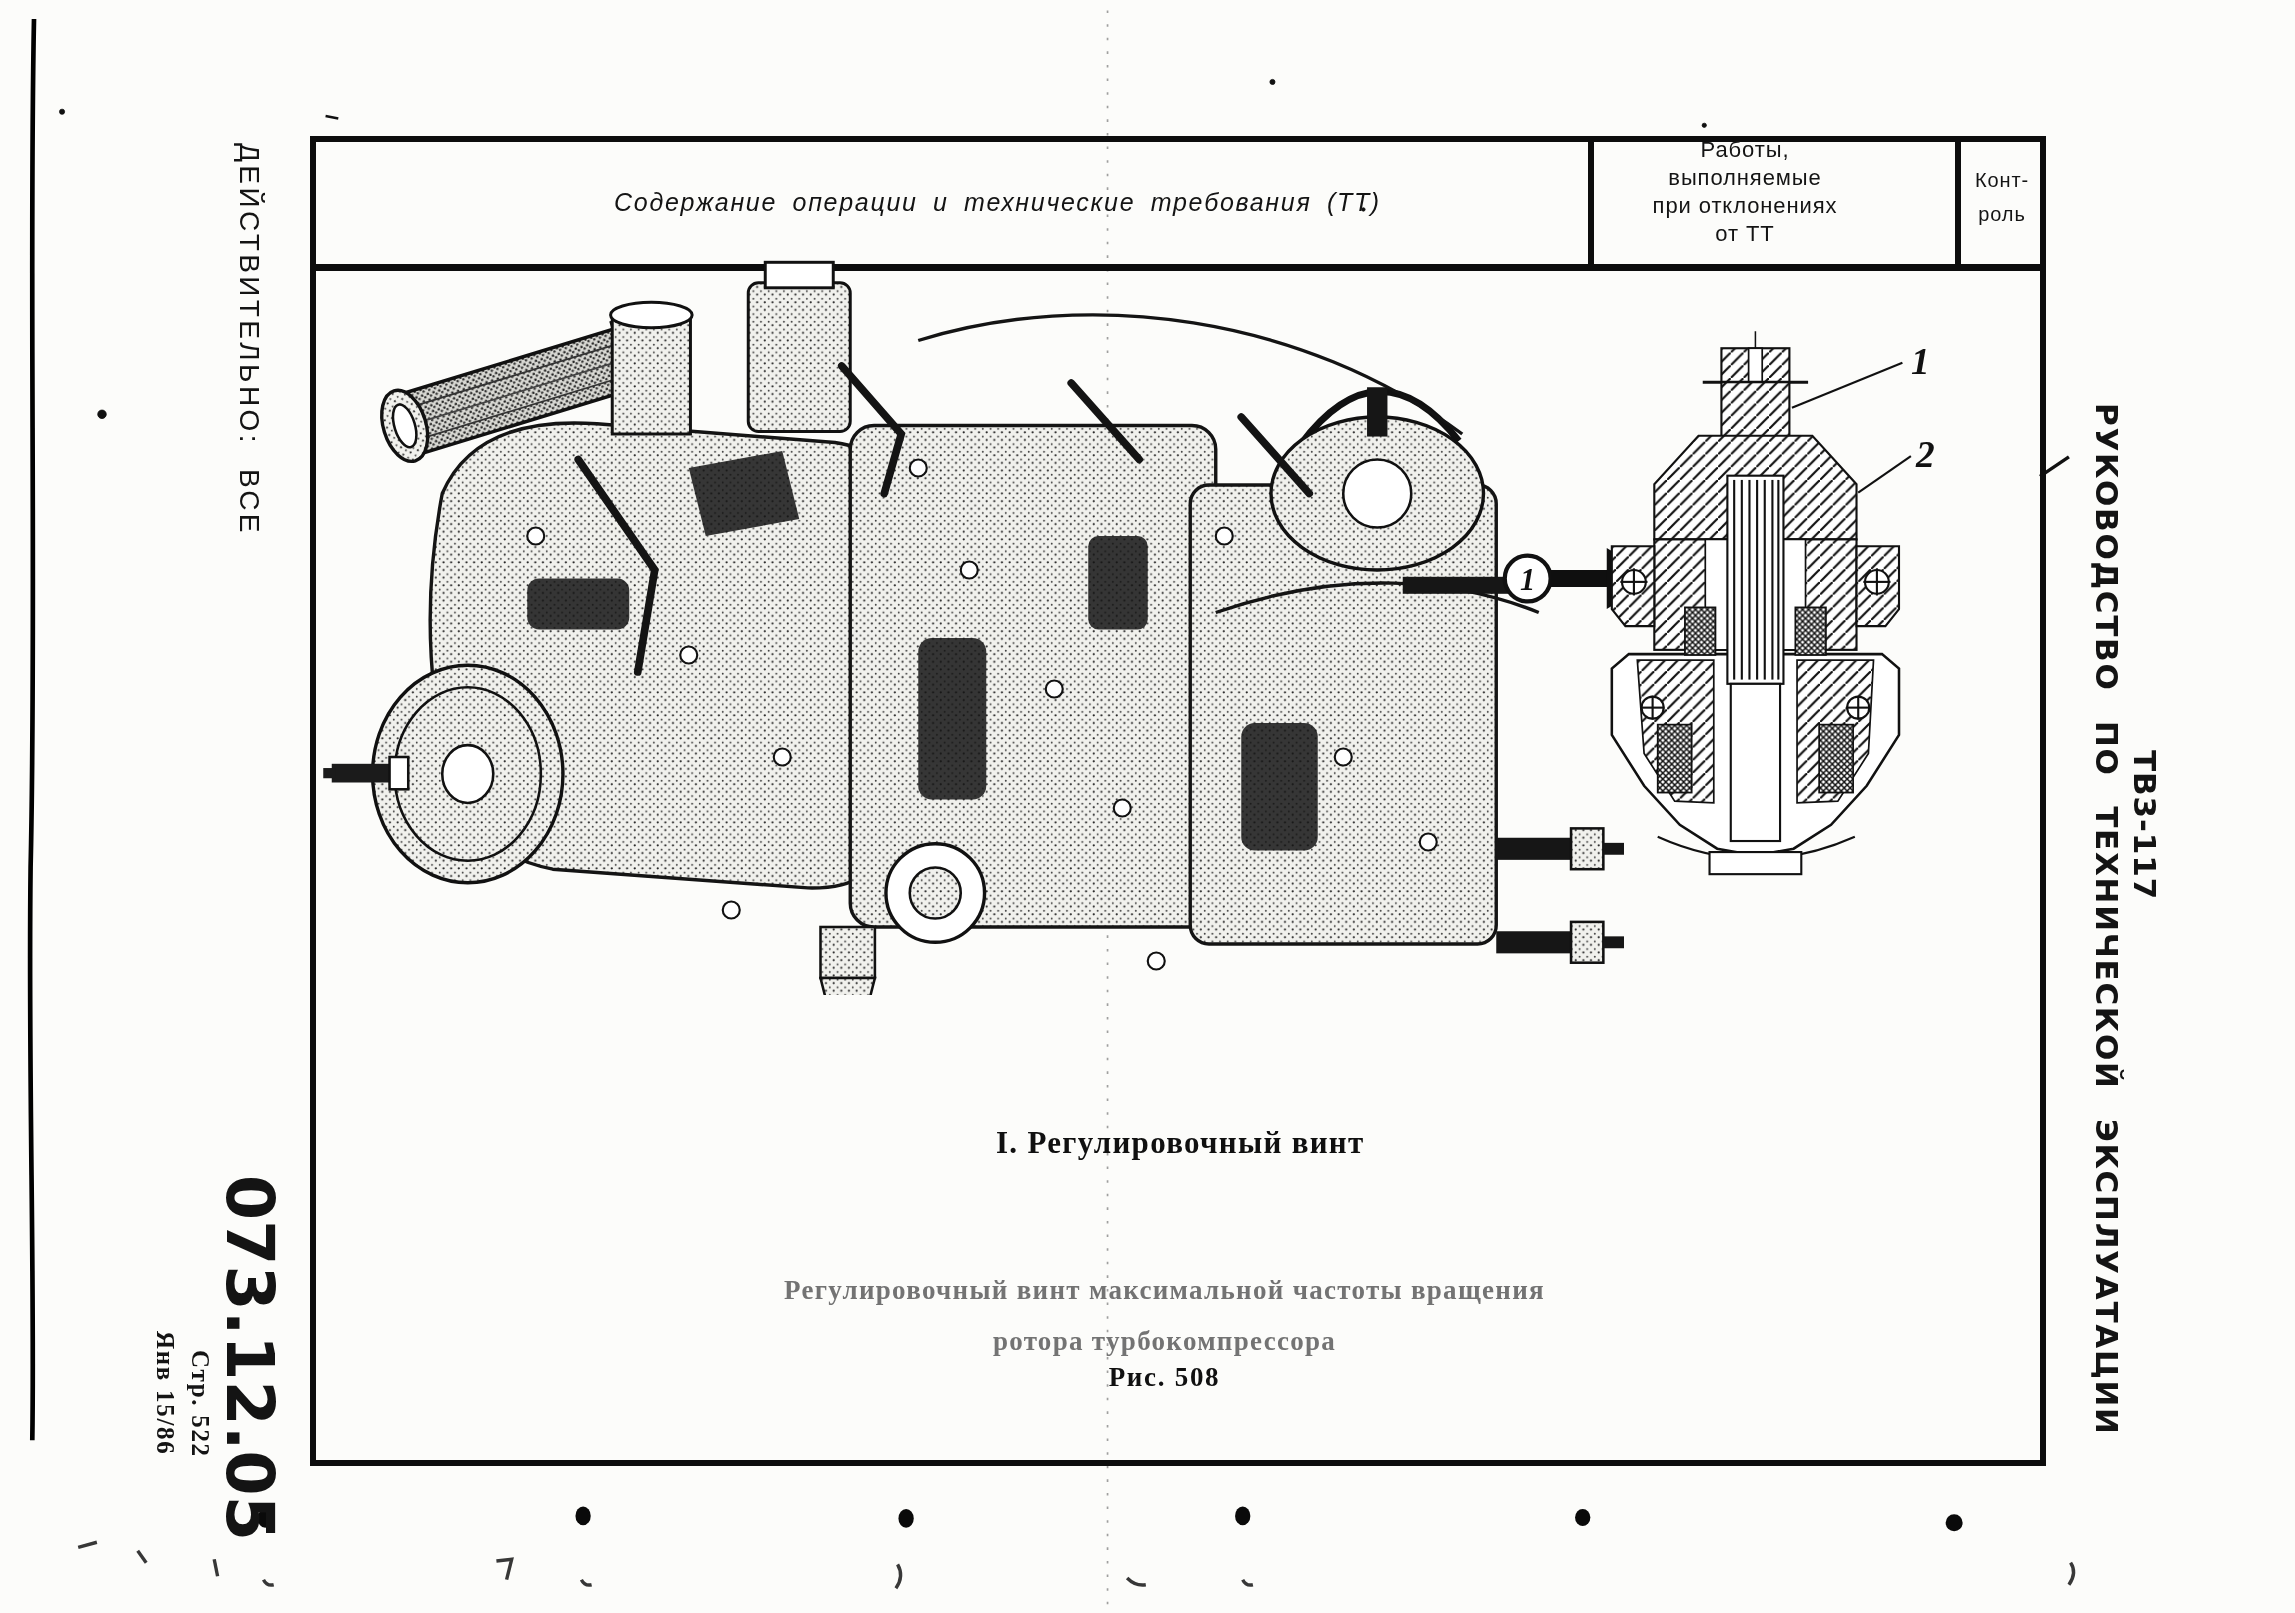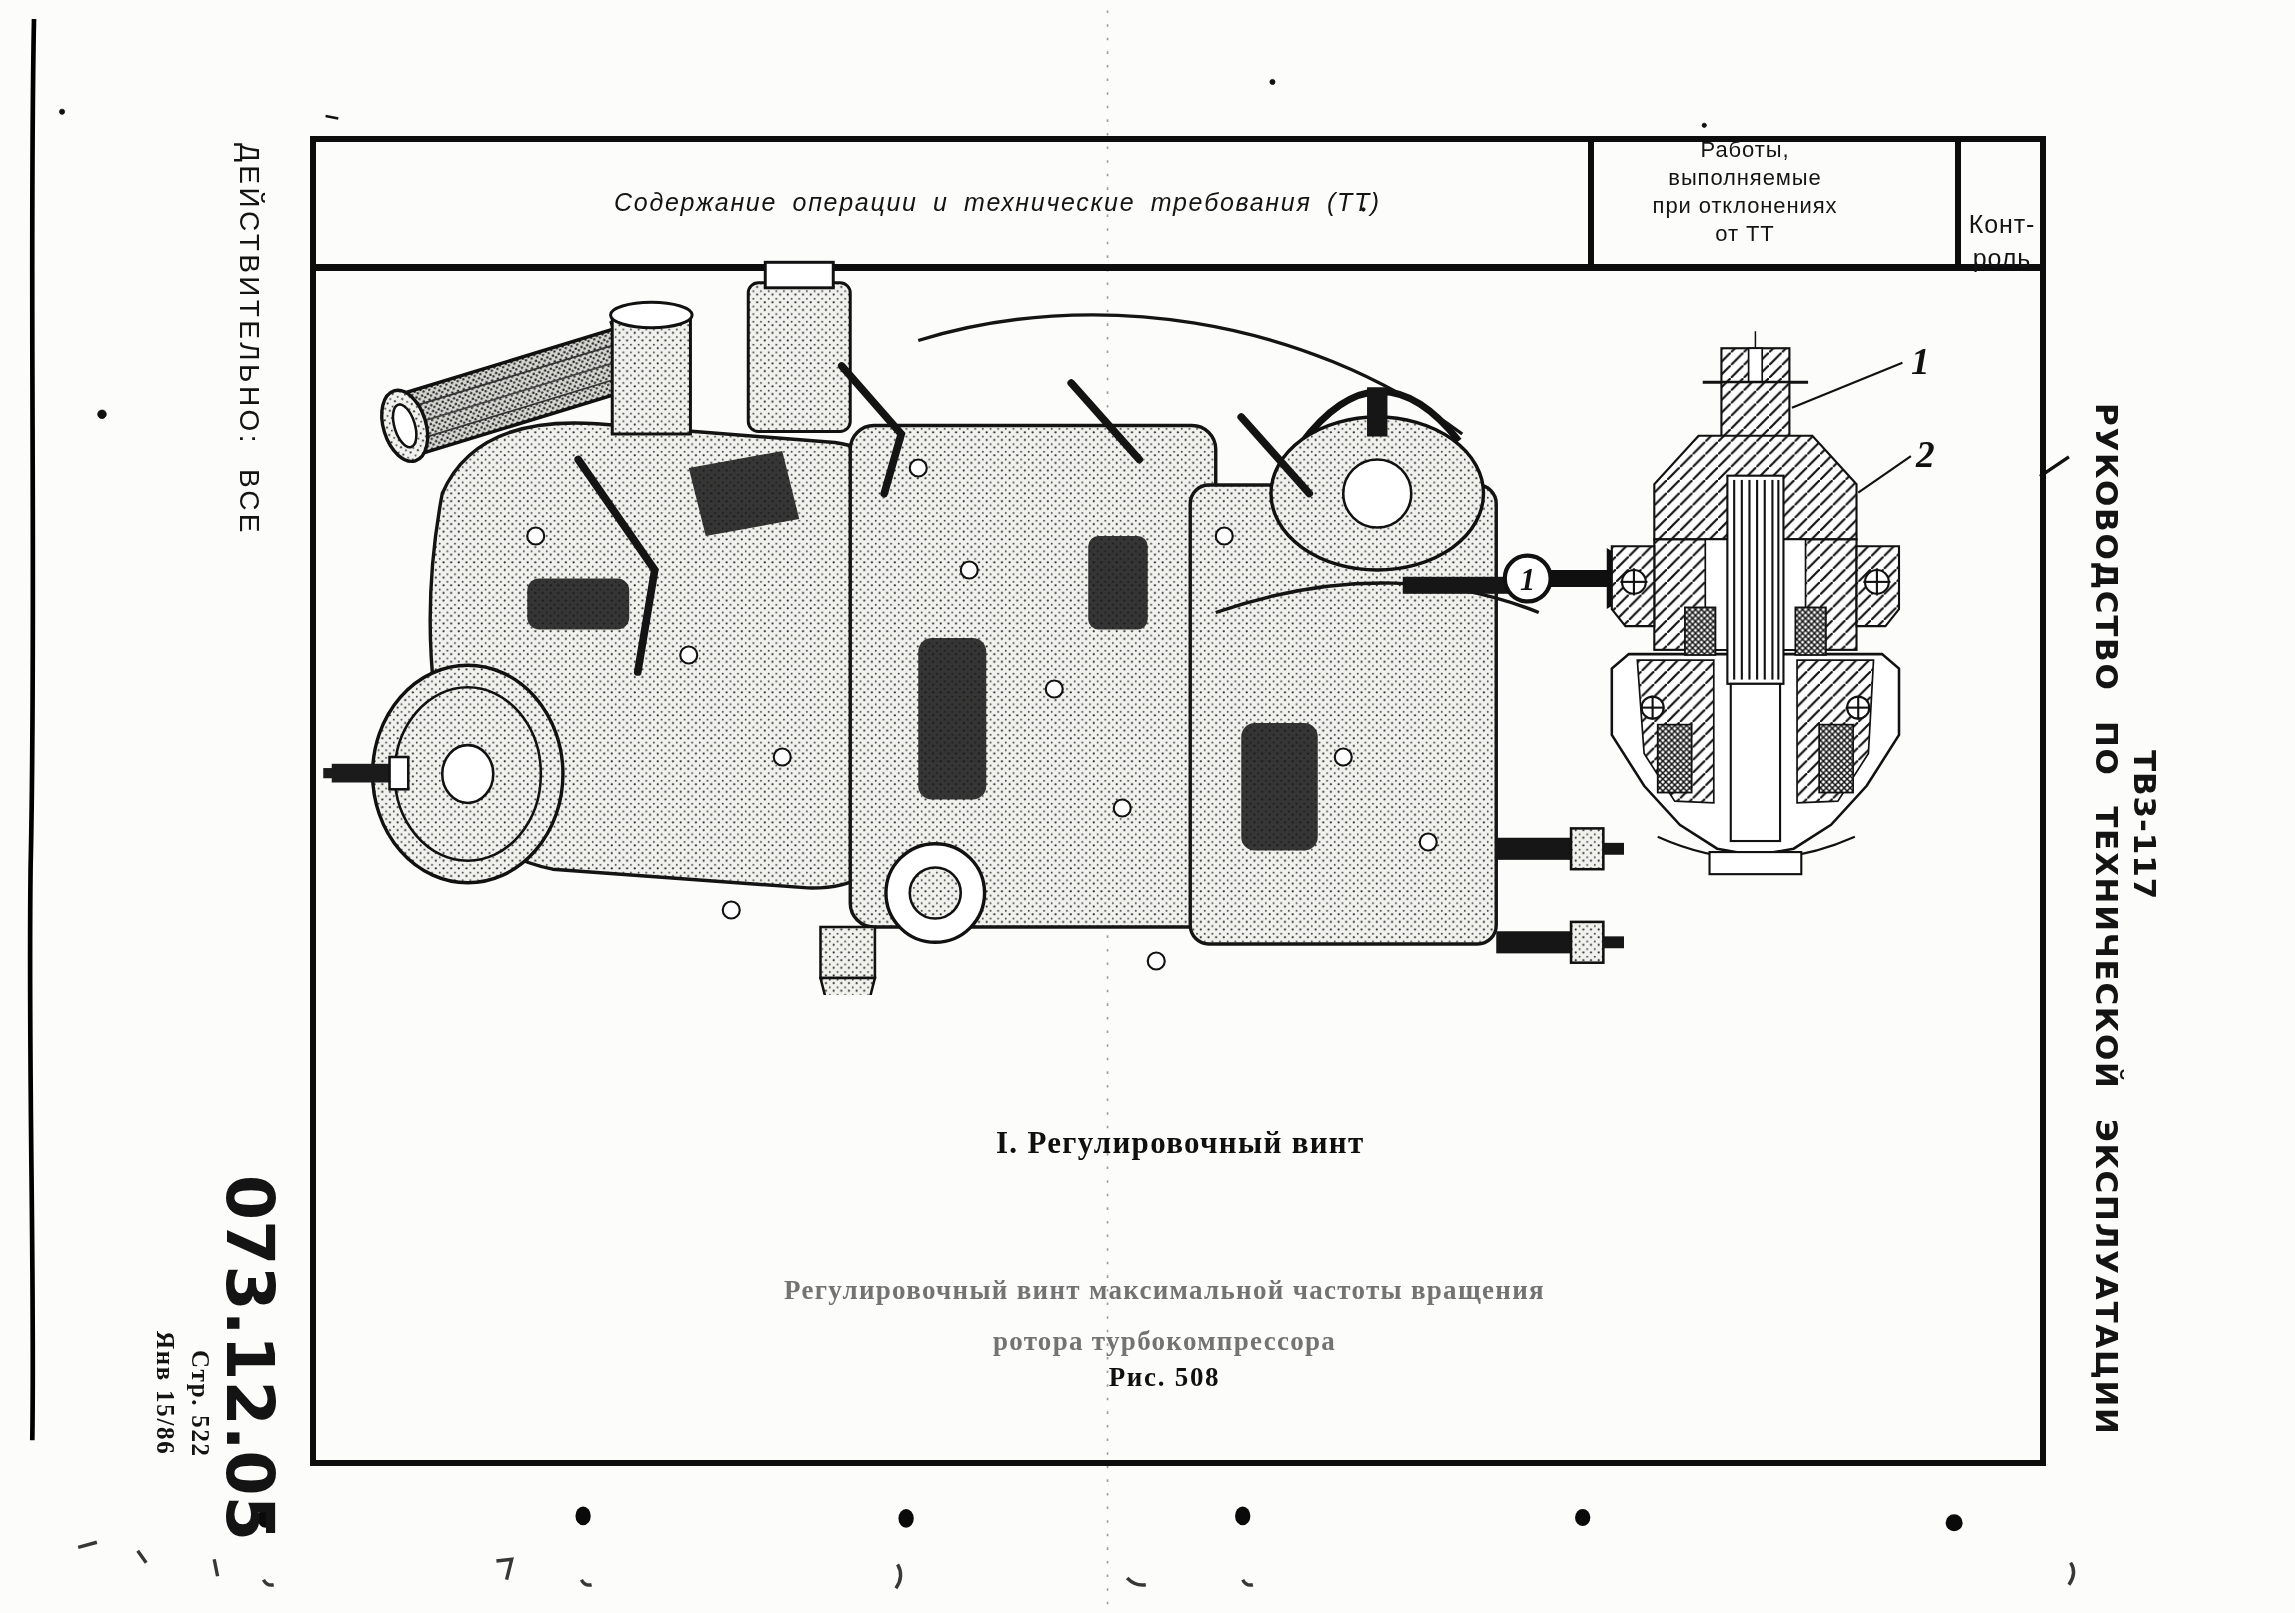--- a/index.html
+++ b/index.html
@@ -16,21 +16,21 @@
   }
   .hline{position:absolute;background:#0d0d0d;}
   .vline{position:absolute;background:#0d0d0d;}
   
   .th{
     position:absolute;text-align:center;color:#141414;
     font-family:"Liberation Sans",sans-serif;
   }
   .th-main{left:317px;top:188px;width:1361px;font-size:25px;letter-spacing:1.7px;word-spacing:6.8px;font-style:italic;}
   .th-dev{left:1594px;top:136px;width:302px;font-size:22px;line-height:28px;letter-spacing:0.9px;}
-  .th-ctl{left:1961px;top:163px;width:82px;font-size:25px;line-height:34px;letter-spacing:0.9px;margin-top:44px;}
+  .th-ctl{left:1961px;top:163px;width:82px;font-size:20px;line-height:34px;letter-spacing:0.9px;}
   
   .vtext{
     position:absolute;transform:rotate(90deg);transform-origin:0 0;
     white-space:nowrap;color:#141414;
   }
   .v-validity{left:265px;top:143px;font-size:28px;letter-spacing:3.4px;word-spacing:12px;}
   .v-code{left:287px;top:1175px;font-size:65px;font-weight:bold;
           font-family:"DejaVu Sans",sans-serif;letter-spacing:0px;}
   .v-page{left:214px;top:1350px;font-size:25px;font-weight:bold;
           font-family:"Liberation Serif",serif;letter-spacing:1.7px;}

